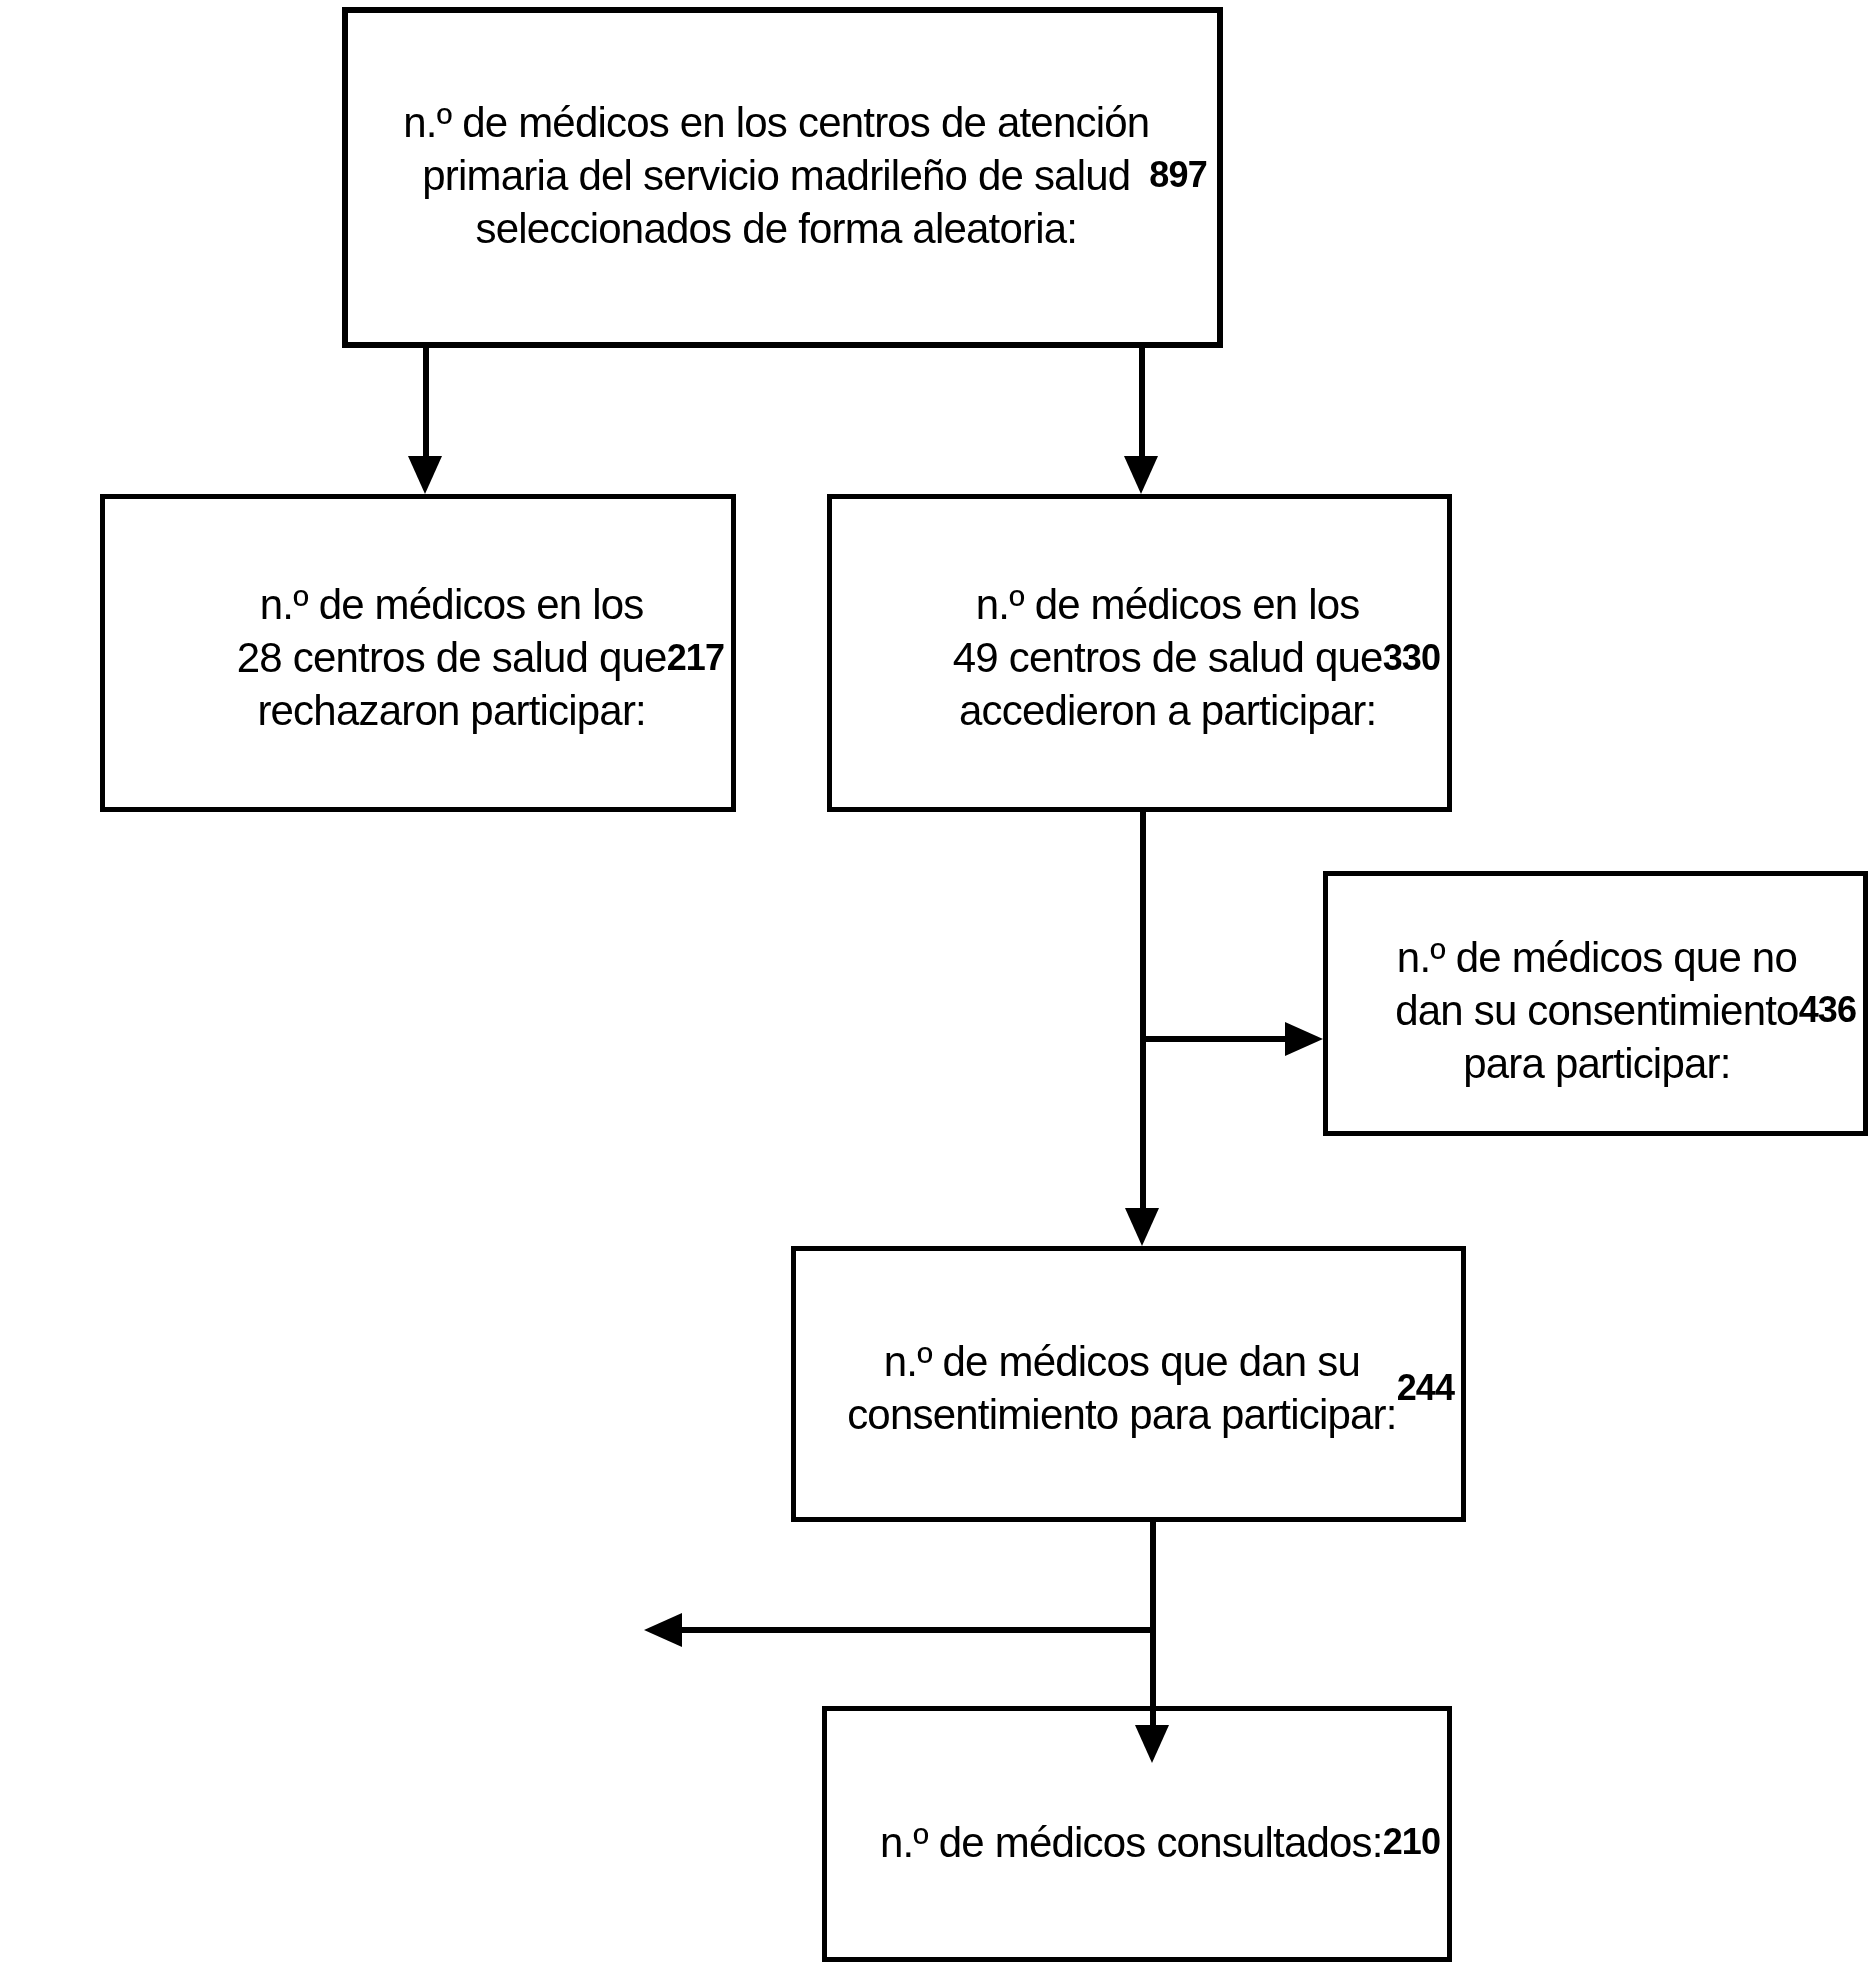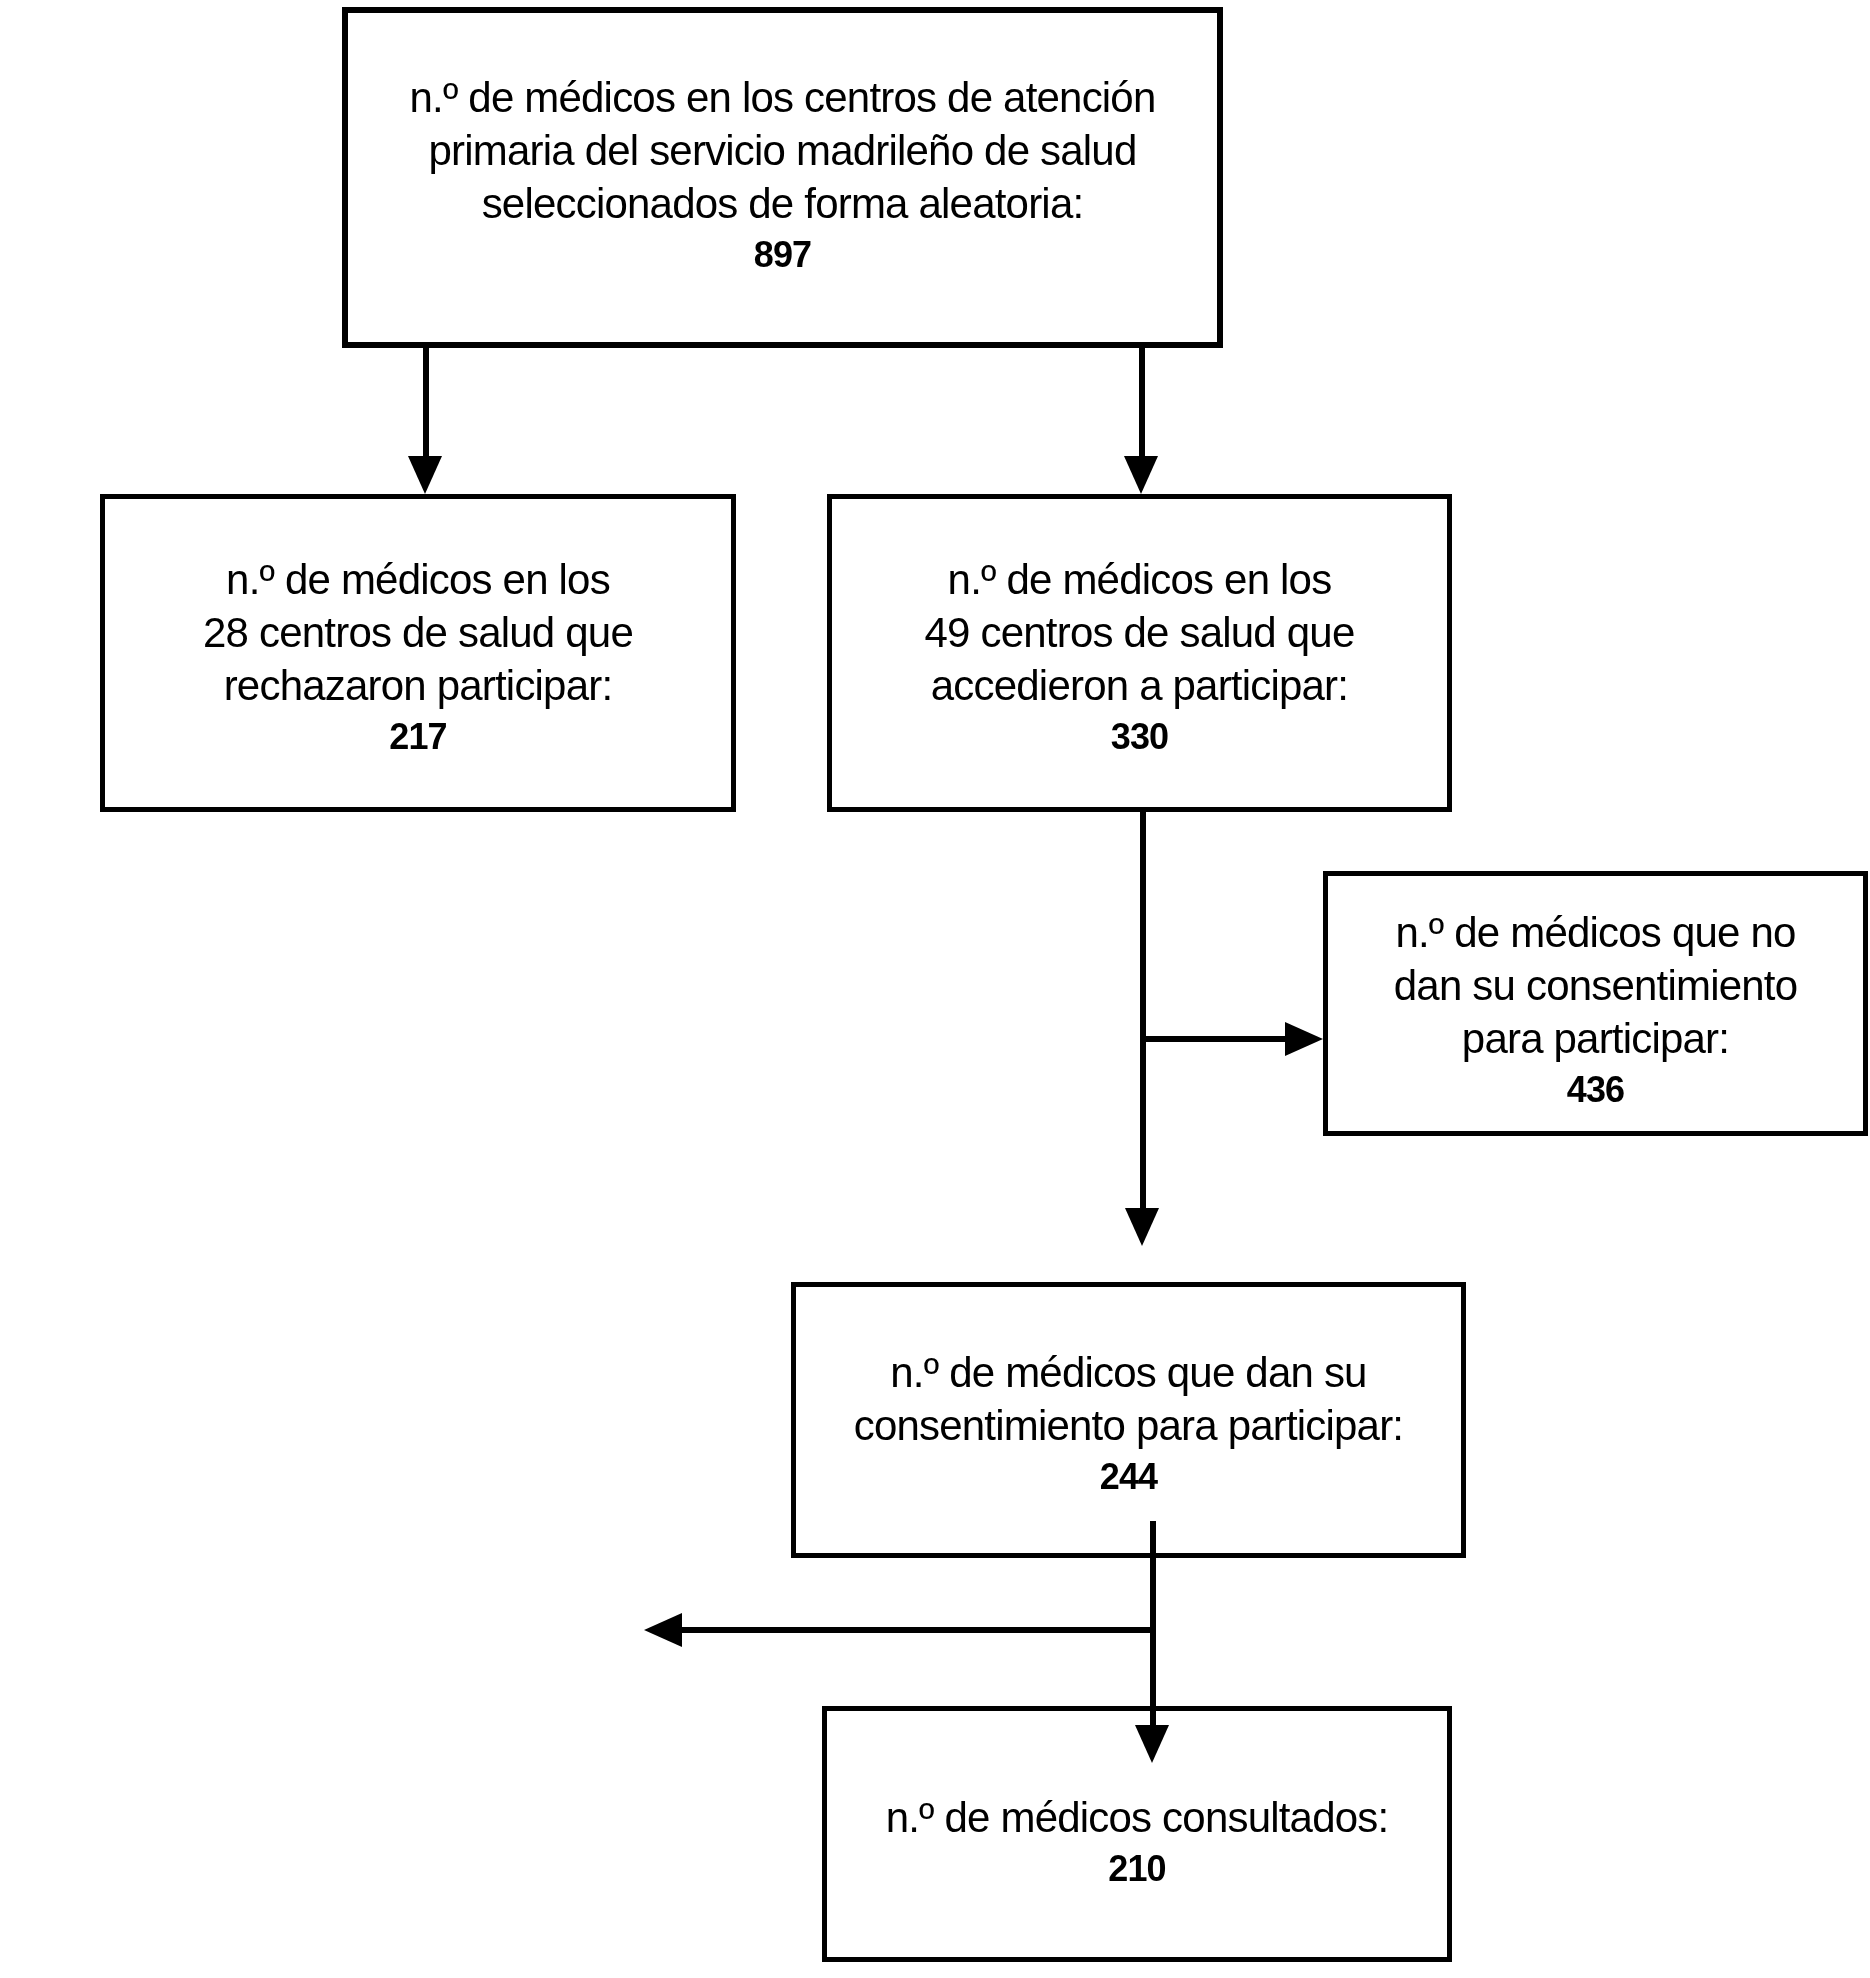--- a/index.html
+++ b/index.html
@@ -14,22 +14,22 @@
     background: #ffffff;
     font-family: "Liberation Sans", "DejaVu Sans", sans-serif;
     color: #000000;
   }
   .box {
     position: absolute;
     box-sizing: border-box;
     border: 5.8px solid #000000;
     background: #ffffff;
     display: flex;
-    flex-direction: column;
-    justify-content: center;
+    flex-direction: row;
+    justify-content: flex-end;
     align-items: center;
     text-align: center;
   }
   .label {
     white-space: pre-line;
     font-size: 42px;
     line-height: 53px;
     letter-spacing: -0.8px;
   }
   .value {
@@ -61,21 +61,21 @@
     border-top: 17.5px solid transparent;
     border-bottom: 17.5px solid transparent;
     border-right: 38px solid #000000;
   }
 
   
   #box-total      { left: 342px;  top: 6.7px;    width: 881px; height: 341px; border-width: 6.7px; padding: 25px 10px 29px; }
   #box-rejected   { left: 100px;  top: 494px;  width: 636px;  height: 318px; padding: 38px 6.7px 29px; }
   #box-accepted   { left: 827px;  top: 494px;  width: 625px;  height: 318px; padding: 38px 6.7px 29px; }
   #box-noconsent  { left: 1323px; top: 871px; width: 545px;  height: 265px; padding: 38px 6.7px 25px; }
-  #box-consent    { left: 791px;  top: 1246px; width: 675px;  height: 276px; padding: 33px 6.7px 25px; margin-top: 36px; }
+  #box-consent    { left: 791px;  top: 1246px; width: 675px;  height: 276px; padding: 33px 6.7px 25px; }
   #box-nocontact  { left: 2.5px;    top: 1440px; width: 641px;  height: 381px; padding: 33px 6.7px 21px; }
   #box-consulted  { left: 822px;  top: 1706px; width: 630px;  height: 256px; padding: 33px 6.7px 16.7px; }
 
   
   #line-total-rejected  { left: 423px;  top: 347px;  width: 5.8px;   height: 112px; }
   #arr-rejected         { left: 408px;  top: 456px; }
   #line-total-accepted  { left: 1139px; top: 347px;  width: 5.8px;   height: 112px; }
   #arr-accepted         { left: 1124px; top: 456px; }
   #line-accepted-consent{ left: 1140px; top: 812px;  width: 5.8px;   height: 399px; }
   #arr-consent          { left: 1125px; top: 1208px; }

